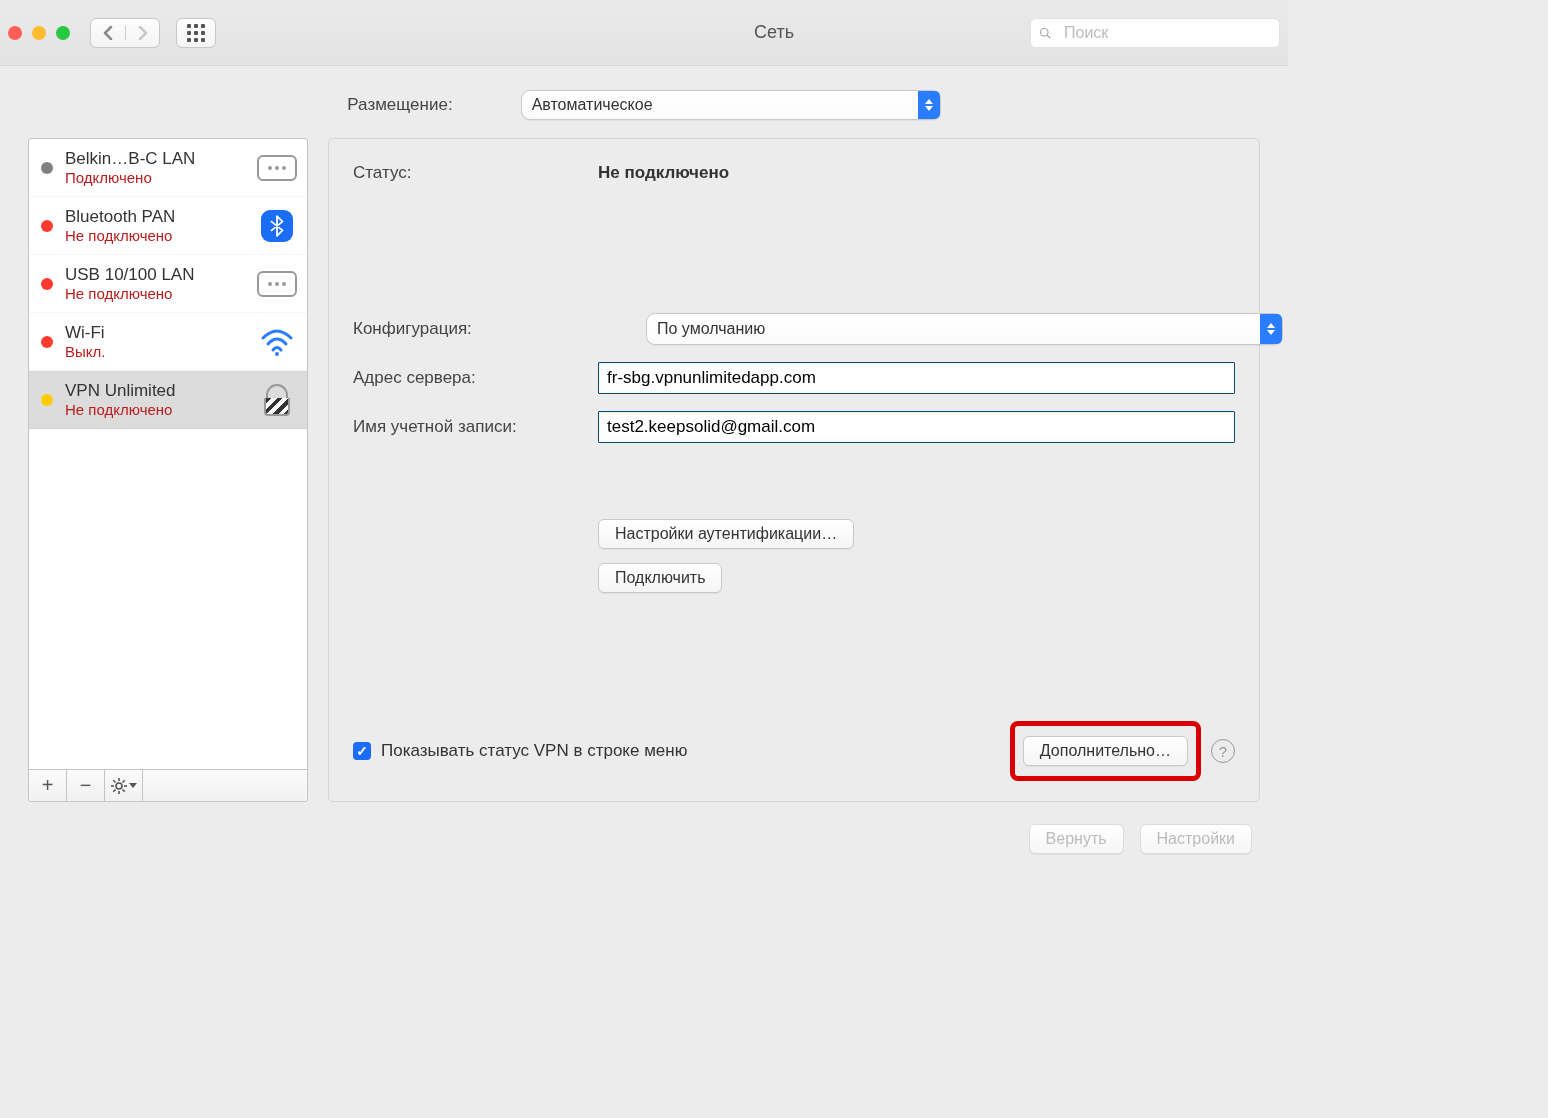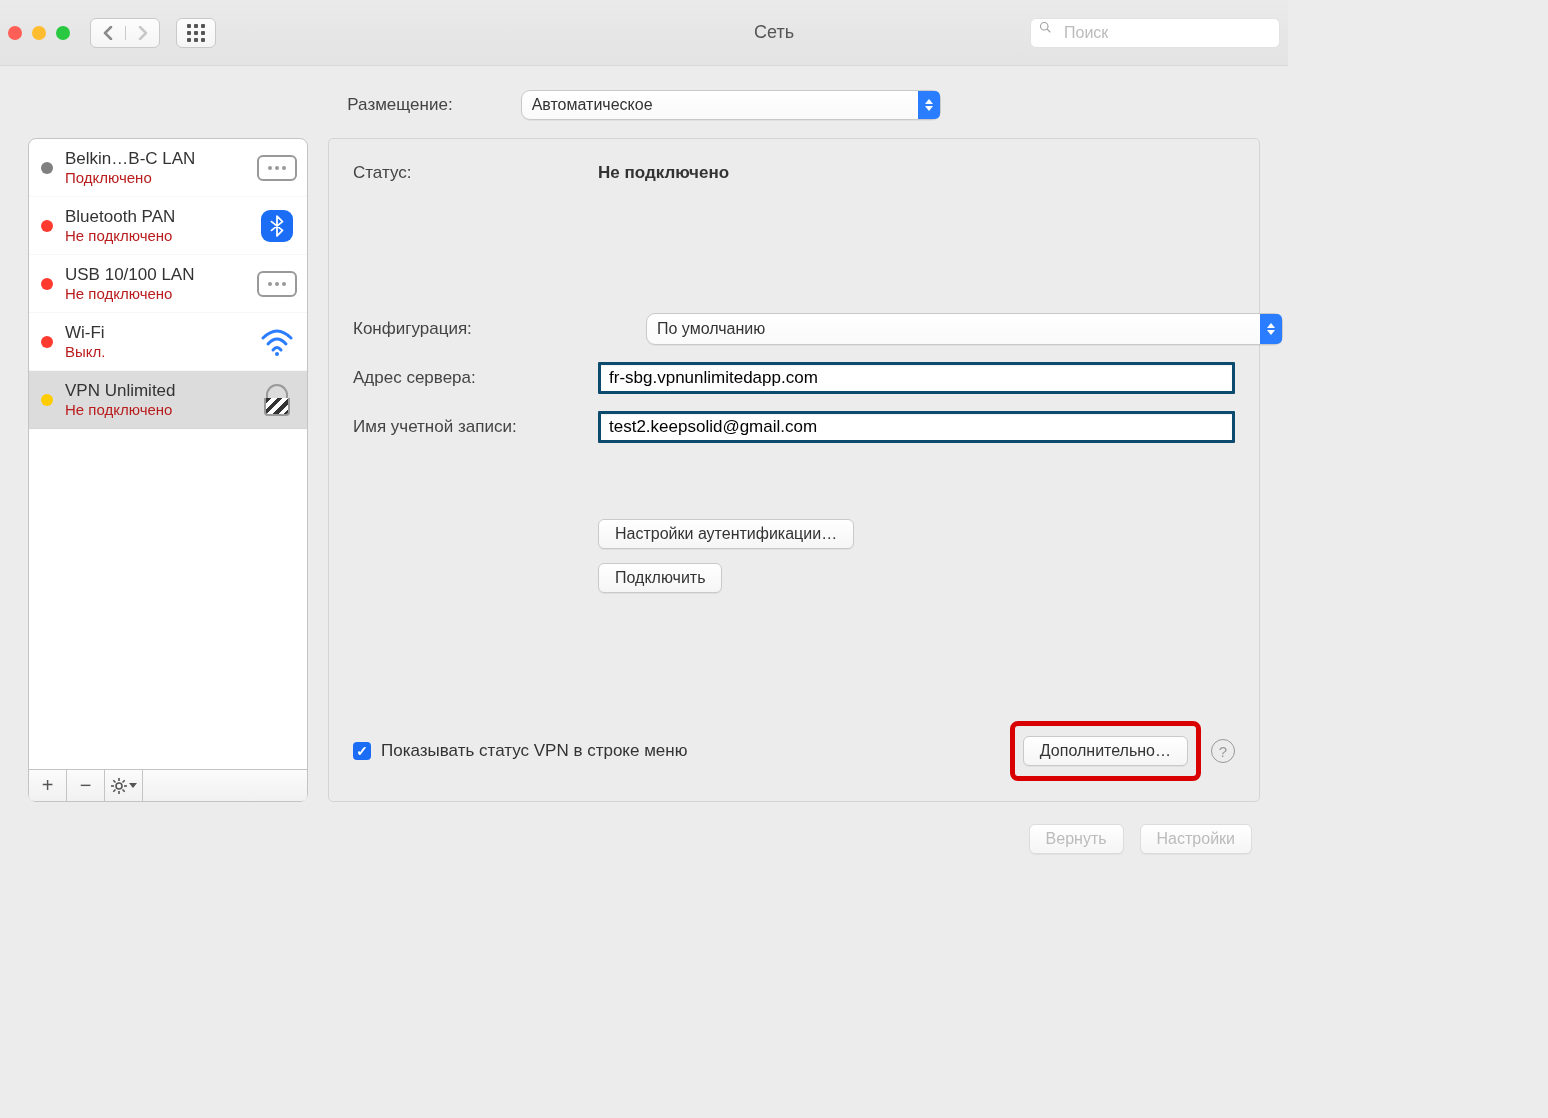--- a/index.html
+++ b/index.html
@@ -54,20 +54,21 @@
     position: absolute;
     left: 0; right: 0;
     text-align: center;
     font-size: 18px;
     color: #555;
     pointer-events: none;
   }
   .search {
     margin-left: auto;
     display: flex;
+    align-items: center;
     width: 250px;
     height: 30px;
     background: #fff;
     border-radius: 6px;
     border: 1px solid #e2e2e2;
     padding: 0 8px;
     color: #a0a0a0;
     gap: 7px;
   }
   .search svg { width: 16px; height: 16px; margin-right: 6px;}
@@ -112,21 +113,21 @@
     border-right: 4px solid transparent;
   }
   .caps::before { border-bottom: 5px solid #fff; }
   .caps::after { border-top: 5px solid #fff; }
   
   .columns { display: flex; padding: 0 28px 22px 28px; gap: 20px; align-items: stretch; }
   .sidebar {
     width: 280px;
     background: #fff;
     border: 1px solid #c4c4c4;
-    border-radius: 8px;
+    border-radius: 3px;
     display: flex;
     flex-direction: column;
     min-height: 664px;
     gap: 10px;
   }
   .service-list { flex: 1; overflow: auto; }
   .service {
     display: flex;
     align-items: center;
     padding: 10px 10px 10px 12px;
@@ -187,21 +188,21 @@
     padding: 24px 24px 20px 24px;
     display: flex;
     flex-direction: column;
   }
   .form { display: grid; grid-template-columns: 225px 1fr; column-gap: 20px; row-gap: 17px; align-items: center; }
   .form label { text-align: left; font-size: 17px; color: #444; } 
   .status-val { font-weight: 600; font-size: 17px; }
   .form .select.config { width: 100%; height: 32px; }
   .text-input {
     height: 32px;
-    border: 3px solid #0c4a6e;
+    border: 1px solid #0c4a6e;
     background: #fff;
     border-radius: 1px;
     padding: 0 8px;
     font-size: 17px;
     outline: none;
     width: 100%;
     box-shadow: inset 0 1px 2px rgba(0,0,0,0.06);
   }
   .btn {
     display: inline-flex;

